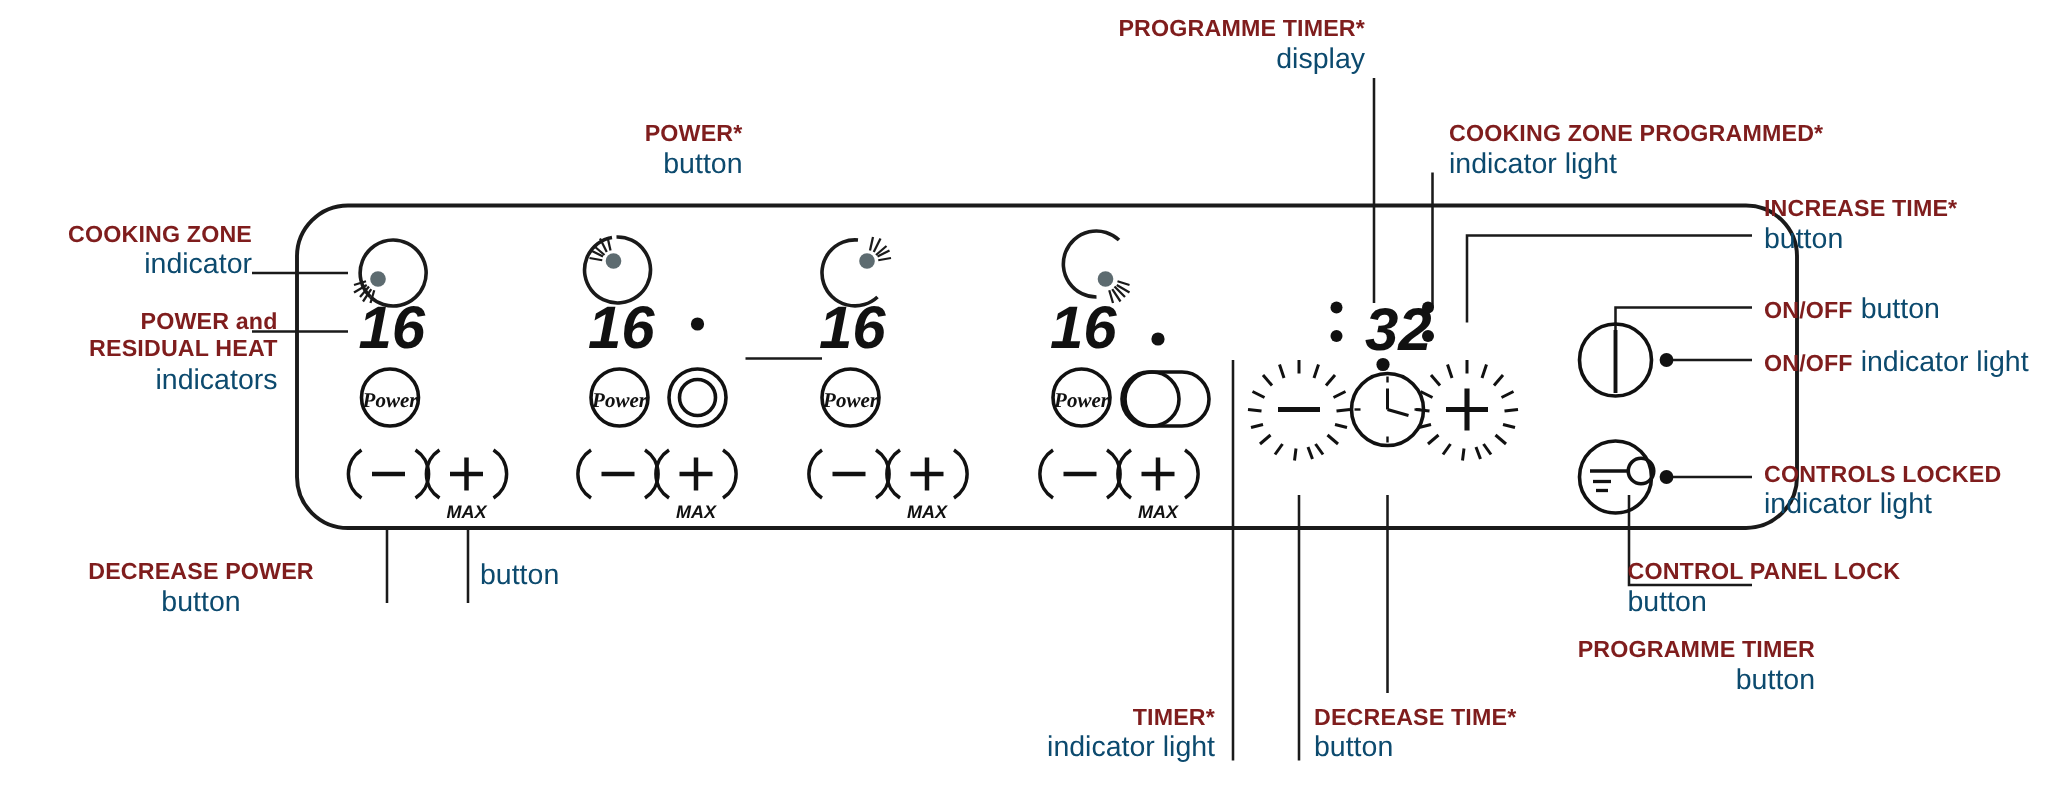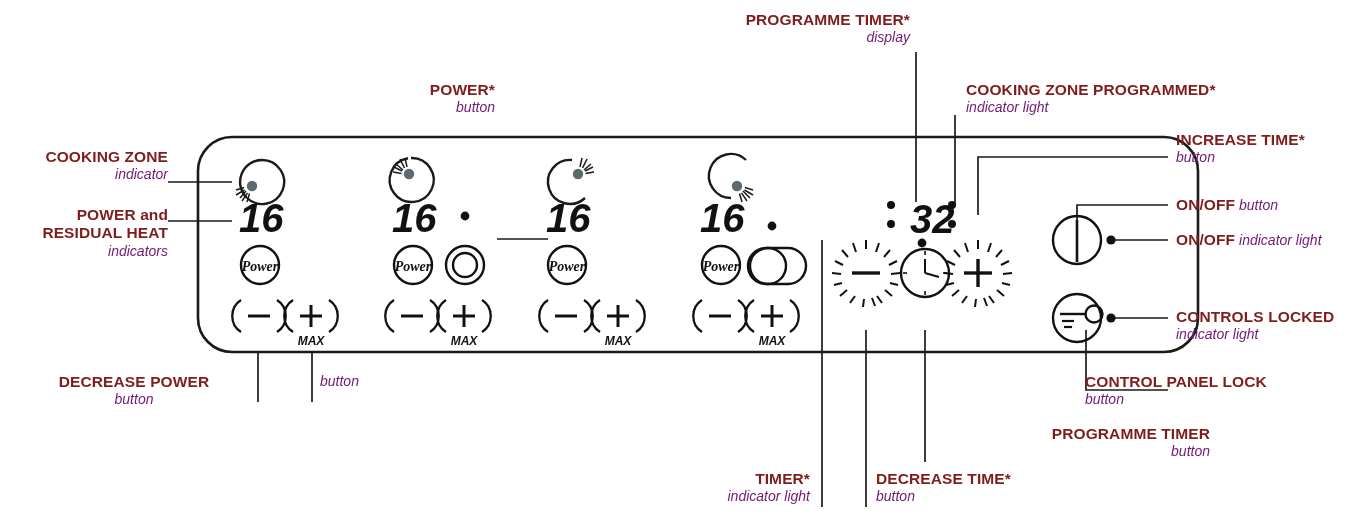--- a/index.html
+++ b/index.html
@@ -7,21 +7,21 @@
     position:relative;
     width:1371px;height:523px;
     background:#ffffff;
     font-family:"Liberation Sans", sans-serif;
     overflow:hidden;
   }
   #art{position:absolute;left:0;top:0;width:1371px;height:523px;}
 
   .lbl{position:absolute;line-height:1.18;white-space:nowrap;}
   .lbl .b{font-weight:bold;color:#7f1d1d;font-size:15.5px;letter-spacing:.1px;}
-  .lbl .n{font-weight:normal;color:#701a75;font-size:14px;font-style:italic;}
+  .lbl .n{font-weight:normal;color:#0c4a6e;font-size:19px;}
   .ar{text-align:right;}
   .al{text-align:left;}
   .lbl div{display:block;}
   .inline .b, .inline .n{display:inline;}
 </style>
 </head>
 <body>
 
 <div id="stage">
 
@@ -294,21 +294,21 @@
       </g>
     </g>
     <circle cx="1111" cy="318" r="4.6" fill="#111"></circle>
   </svg>
 
   <div class="lbl ar" style="left:0;top:148px;width:168px;">
     <div class="b">COOKING ZONE</div>
     <div class="n">indicator</div>
   </div>
 
-  <div class="lbl ar" style="left:0;top:206px;width:168px;">
+  <div class="lbl ar" style="left:0;top:206px;width:168px;padding-left:17px;">
     <div class="b">POWER and</div>
     <div class="b">RESIDUAL HEAT</div>
     <div class="n">indicators</div>
   </div>
 
   <div class="lbl ar" style="left:330px;top:81px;width:165px;">
     <div class="b">POWER*</div>
     <div class="n">button</div>
   </div>
 

